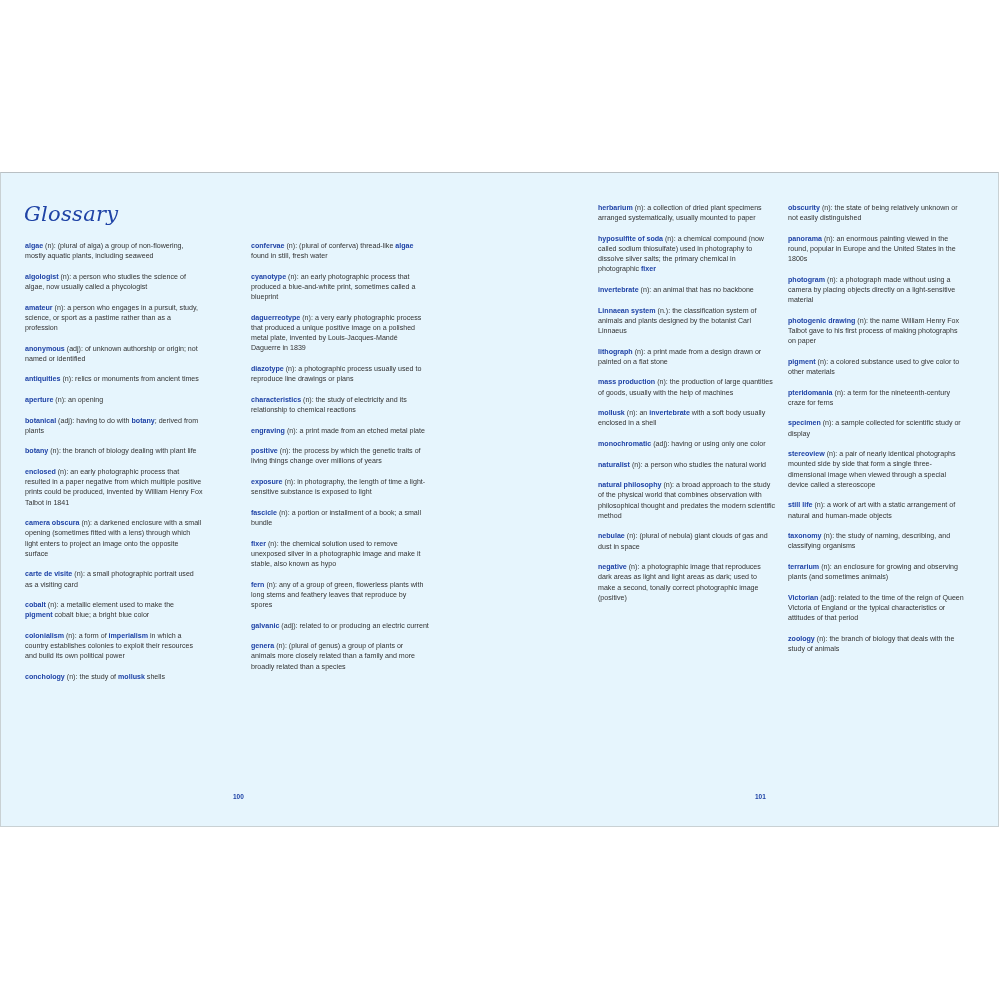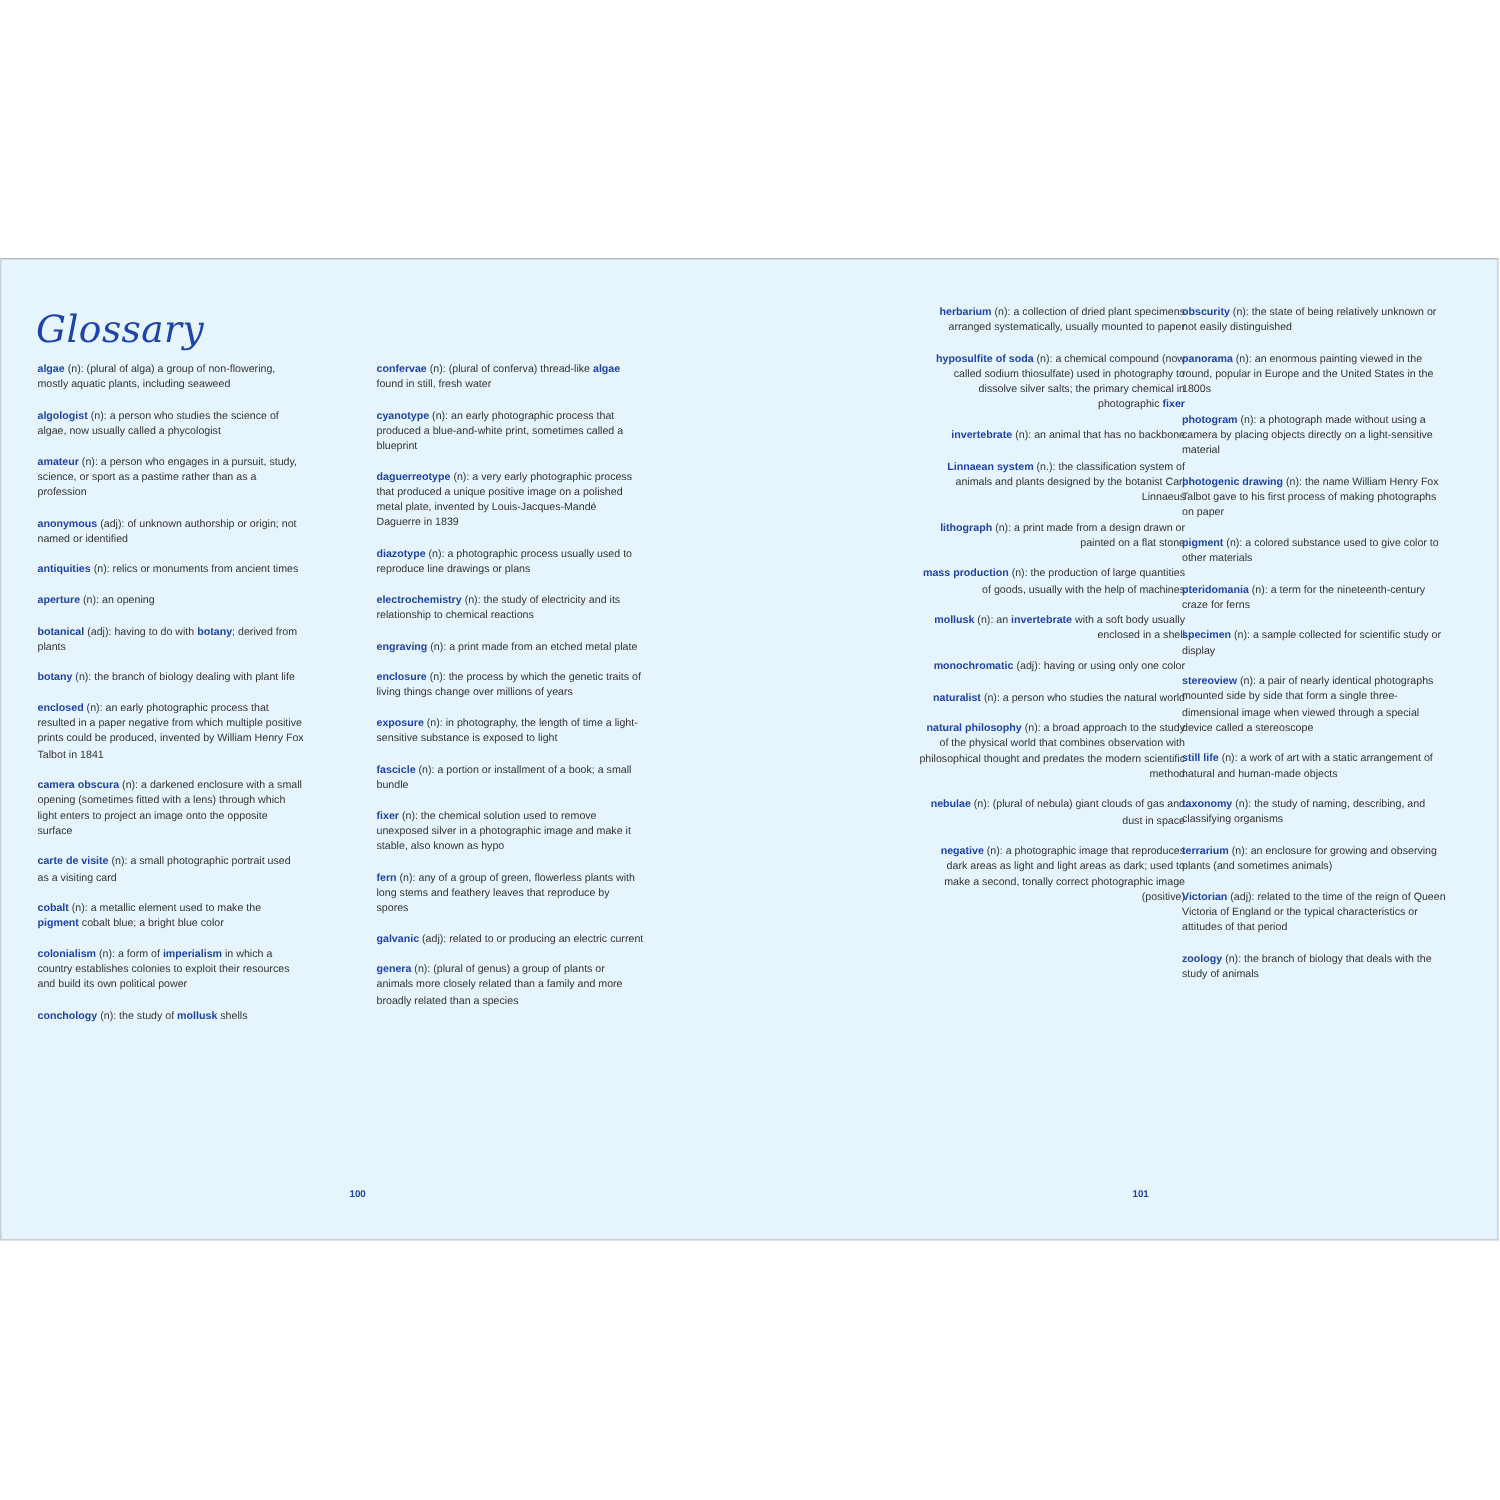--- a/index.html
+++ b/index.html
@@ -6,26 +6,26 @@
     body { width: 1000px; height: 1000px; position: relative; overflow: hidden;
            font-family: "Liberation Sans", "DejaVu Sans", sans-serif; }
     .spread {
       position: absolute; left: 0; top: 172px; width: 999px; height: 655px;
       background: #e6f5fd; border-top: 1px solid #b9c0c4; border-bottom: 1px solid #c9d1d4;
       border-left: 1px solid #c9d1d4; border-right: 1px solid #c9d1d4; box-sizing: border-box;
     }
     .title {
       position: absolute; left: 24px; top: 188px;
       font-family: "DejaVu Serif", "Liberation Serif", serif; font-style: italic;
-      font-size: 25px; color: #1f43a6; letter-spacing: 0.3px; font-weight: normal;
+      font-size: 21px; color: #1f43a6; letter-spacing: 0.3px; font-weight: normal;
     }
     .col { position: absolute; width: 178px; }
     .col-1 { left: 25px; top: 241px; }
     .col-2 { left: 215px; top: 241px; margin-left: 36px; }
-    .col-3 { left: 612px; top: 203px; text-align: right; }
+    .col-3 { left: 598px; top: 203px; }
     .col-4 { left: 788px; top: 203px; }
     .entry { font-size: 7.1px; line-height: 10.2px; color: #333333; margin: 0 0 10.4px 0; }
     .term { color: #1f43a6; font-weight: bold; }
     .xref { color: #1f43a6; font-weight: bold; }
     .pos { font-style: normal; }
     .pageno { position: absolute; top: 793px; font-size: 6.5px; font-weight: bold; color: #1f43a6; }
     .pageno-left { left: 233px; }
     .pageno-right { left: 755px; }
   </style>
 </head>
@@ -49,23 +49,23 @@
     <p class="entry"><span class="term">carte de visite</span><span class="pos"> (n): </span><span>a small photographic portrait used as a visiting card</span></p>
     <p class="entry"><span class="term">cobalt</span><span class="pos"> (n): </span><span>a metallic element used to make the </span><span class="xref">pigment</span><span> cobalt blue; a bright blue color</span></p>
     <p class="entry"><span class="term">colonialism</span><span class="pos"> (n): </span><span>a form of </span><span class="xref">imperialism</span><span> in which a country establishes colonies to exploit their resources and build its own political power</span></p>
     <p class="entry"><span class="term">conchology</span><span class="pos"> (n): </span><span>the study of </span><span class="xref">mollusk</span><span> shells</span></p>
   </div>
 <div class="col col-2">
     <p class="entry"><span class="term">confervae</span><span class="pos"> (n): </span><span>(plural of conferva) thread-like </span><span class="xref">algae</span><span> found in still, fresh water</span></p>
     <p class="entry"><span class="term">cyanotype</span><span class="pos"> (n): </span><span>an early photographic process that produced a blue-and-white print, sometimes called a blueprint</span></p>
     <p class="entry"><span class="term">daguerreotype</span><span class="pos"> (n): </span><span>a very early photographic process that produced a unique positive image on a polished metal plate, invented by Louis-Jacques-Mandé Daguerre in 1839</span></p>
     <p class="entry"><span class="term">diazotype</span><span class="pos"> (n): </span><span>a photographic process usually used to reproduce line drawings or plans</span></p>
-    <p class="entry"><span class="term">electrochemistry</span><span class="pos"> (n): </span><span>the study of electricity and its relationship to chemical reactions</span></p>
+    <p class="entry"><span class="term">characteristics</span><span class="pos"> (n): </span><span>the study of electricity and its relationship to chemical reactions</span></p>
     <p class="entry"><span class="term">engraving</span><span class="pos"> (n): </span><span>a print made from an etched metal plate</span></p>
-    <p class="entry"><span class="term">enclosure</span><span class="pos"> (n): </span><span>the process by which the genetic traits of living things change over millions of years</span></p>
+    <p class="entry"><span class="term">positive</span><span class="pos"> (n): </span><span>the process by which the genetic traits of living things change over millions of years</span></p>
     <p class="entry"><span class="term">exposure</span><span class="pos"> (n): </span><span>in photography, the length of time a light-sensitive substance is exposed to light</span></p>
     <p class="entry"><span class="term">fascicle</span><span class="pos"> (n): </span><span>a portion or installment of a book; a small bundle</span></p>
     <p class="entry"><span class="term">fixer</span><span class="pos"> (n): </span><span>the chemical solution used to remove unexposed silver in a photographic image and make it stable, also known as hypo</span></p>
     <p class="entry"><span class="term">fern</span><span class="pos"> (n): </span><span>any of a group of green, flowerless plants with long stems and feathery leaves that reproduce by spores</span></p>
     <p class="entry"><span class="term">galvanic</span><span class="pos"> (adj): </span><span>related to or producing an electric current</span></p>
     <p class="entry"><span class="term">genera</span><span class="pos"> (n): </span><span>(plural of genus) a group of plants or animals more closely related than a family and more broadly related than a species</span></p>
   </div>
 <div class="col col-3">
     <p class="entry"><span class="term">herbarium</span><span class="pos"> (n): </span><span>a collection of dried plant specimens arranged systematically, usually mounted to paper</span></p>
     <p class="entry"><span class="term">hyposulfite of soda</span><span class="pos"> (n): </span><span>a chemical compound (now called sodium thiosulfate) used in photography to dissolve silver salts; the primary chemical in photographic </span><span class="xref">fixer</span></p>

